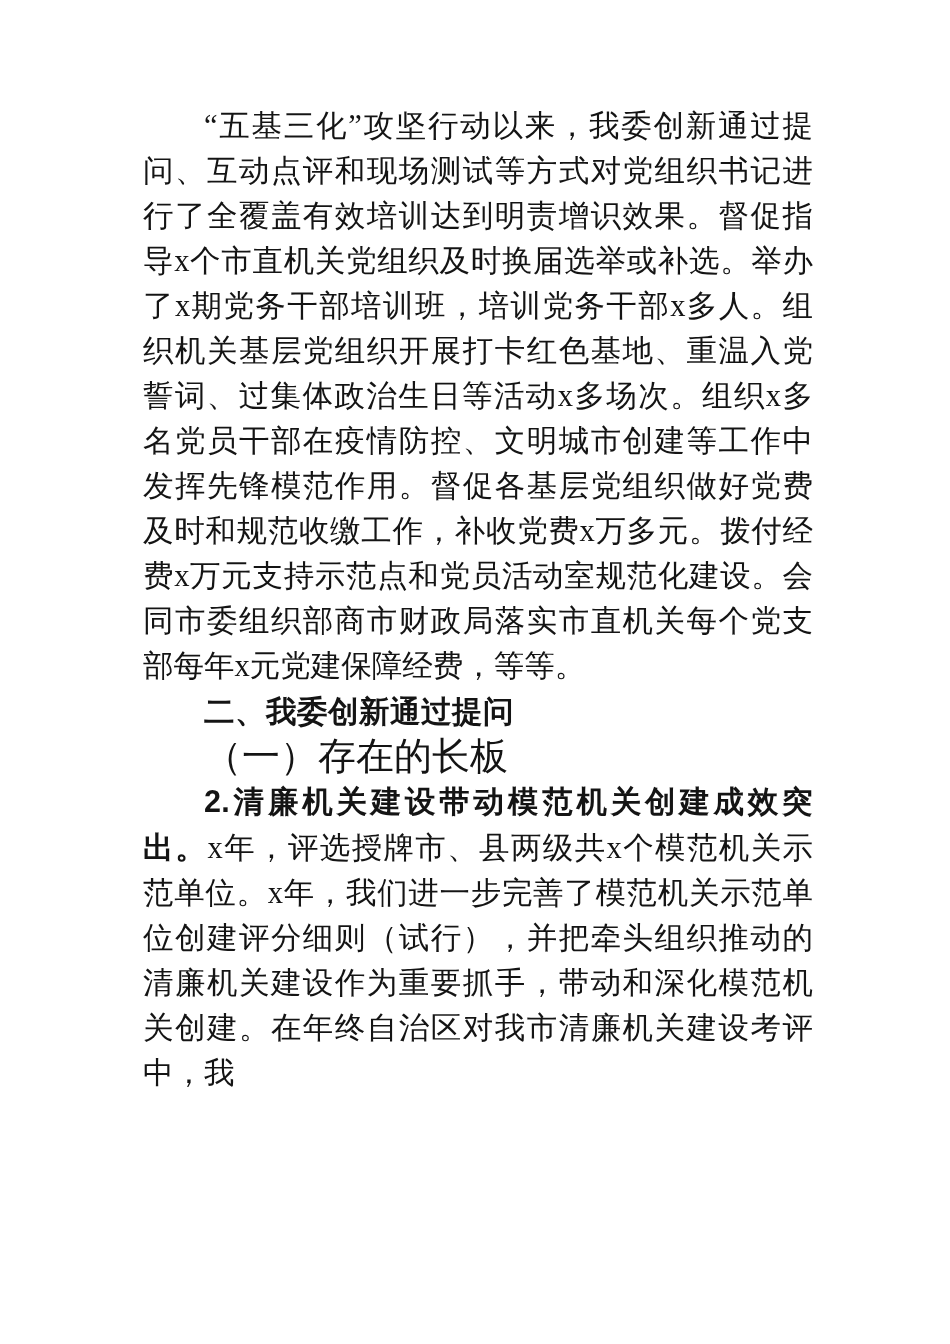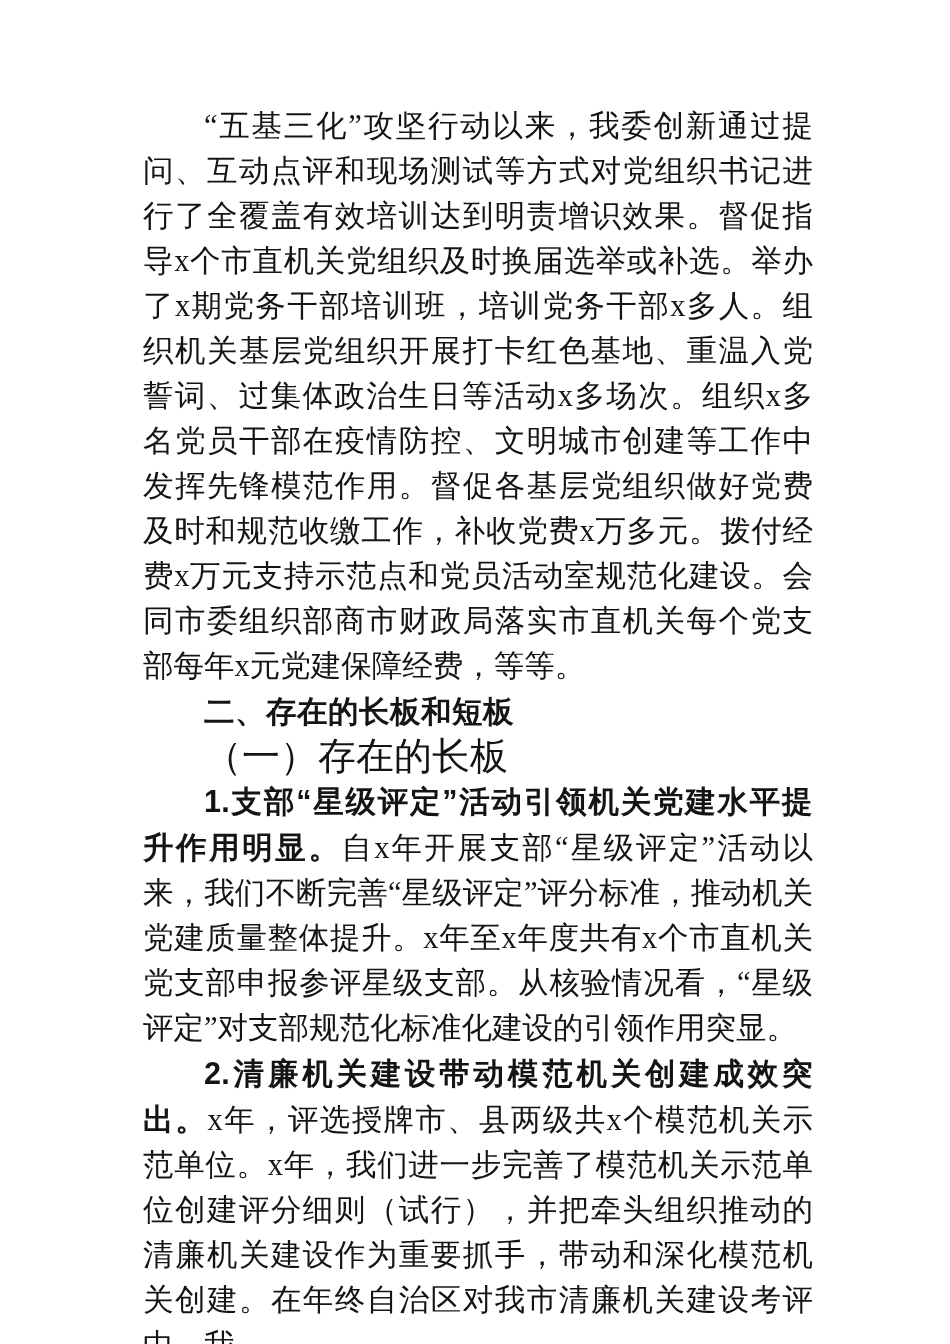--- a/index.html
+++ b/index.html
@@ -79,22 +79,21 @@
   }
 </style>
 </head>
 <body>
 
 <div id="page">
   <div id="doc-body">
 
     <p class="para">“五基三化”攻坚行动以来，我委创新通过提问、互动点评和现场测试等方式对党组织书记进行了全覆盖有效培训达到明责增识效果。督促指导x个市直机关党组织及时换届选举或补选。举办了x期党务干部培训班，培训党务干部x多人。组织机关基层党组织开展打卡红色基地、重温入党誓词、过集体政治生日等活动x多场次。组织x多名党员干部在疫情防控、文明城市创建等工作中发挥先锋模范作用。督促各基层党组织做好党费及时和规范收缴工作，补收党费x万多元。拨付经费x万元支持示范点和党员活动室规范化建设。会同市委组织部商市财政局落实市直机关每个党支部每年x元党建保障经费，等等。</p>
 
-    <p class="heading-1">二、存在的长板和短板</p>
+    <p class="heading-1">二、我委创新通过提问</p>
 
     <p class="heading-2">（一）存在的长板</p>
 
-    <p class="para"><span class="run-bold">1.支部“星级评定”活动引领机关党建水平提升作用明显。</span><span class="run-normal">自x年开展支部“星级评定”活动以来，我们不断完善“星级评定”评分标准，推动机关党建质量整体提升。x年至x年度共有x个市直机关党支部申报参评星级支部。从核验情况看，“星级评定”对支部规范化标准化建设的引领作用突显。</span></p>
 
     <p class="para"><span class="run-bold">2.清廉机关建设带动模范机关创建成效突出。</span><span class="run-normal">x年，评选授牌市、县两级共x个模范机关示范单位。x年，我们进一步完善了模范机关示范单位创建评分细则（试行），并把牵头组织推动的清廉机关建设作为重要抓手，带动和深化模范机关创建。在年终自治区对我市清廉机关建设考评中，我</span></p>
 
   </div>
 </div>
 
 </body></html>

